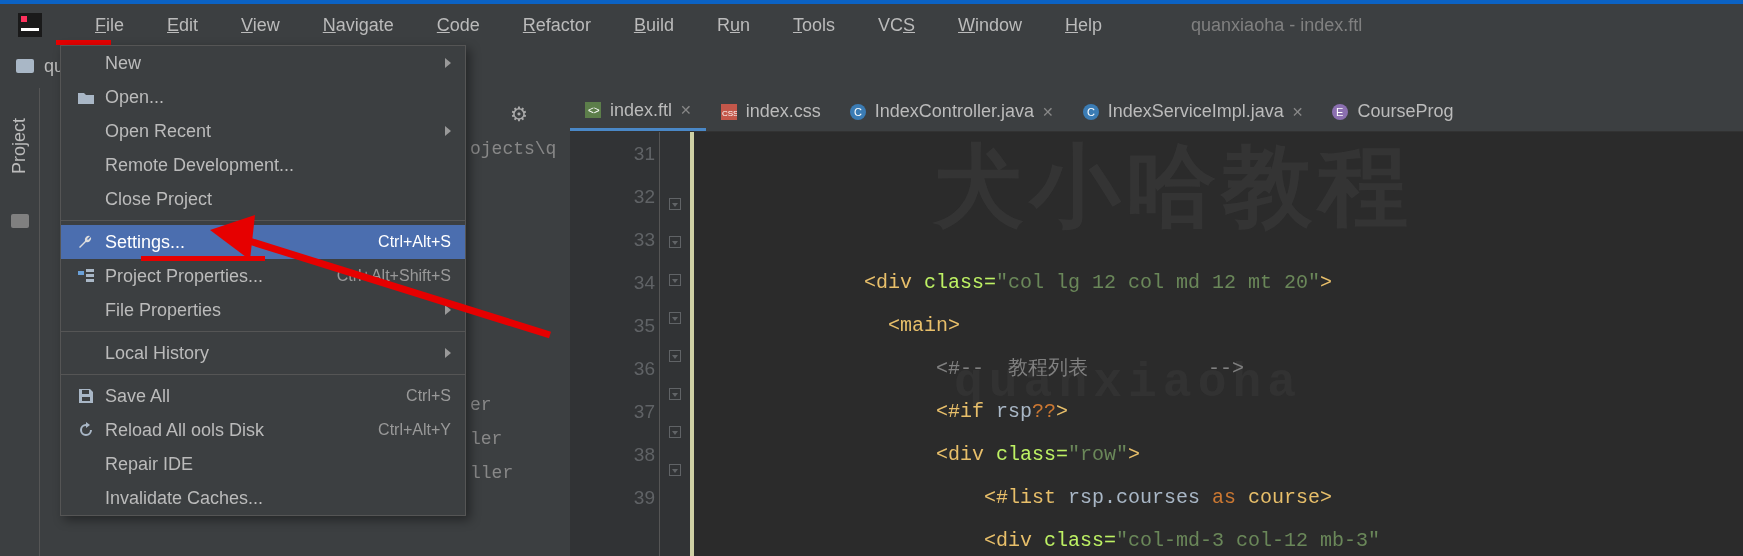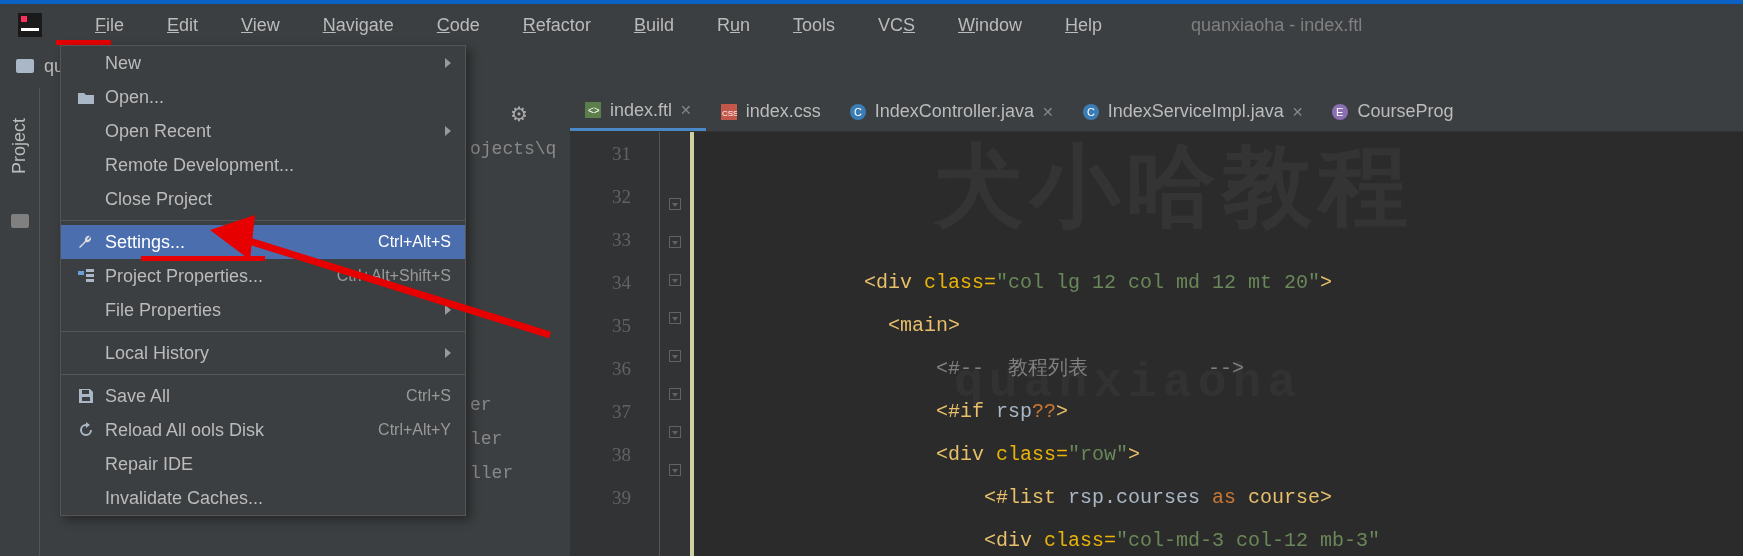--- a/index.html
+++ b/index.html
@@ -154,22 +154,22 @@
     left: 570px; top: 132px;
     right: 0; bottom: 0;
     background: #2b2b2b;
     display: flex;
   }
   .gutter {
     width: 90px;
     background: #313335;
     color: #606366;
     text-align: right;
-    padding-right: 28px;
-    font-family: Liberation Serif, serif;
+    padding-right: 4px;
+    font-family: Liberation Sans, sans-serif;
     font-size: 19px;
     line-height: 43px;
     border-right: 1px solid #555;
   }
   .fold-strip {
     width: 30px;
     background: #313335;
     display: flex; flex-direction: column;
     align-items: center;
     padding-top: 14px;
@@ -193,21 +193,21 @@
     padding-left: 170px;
     font-family: "Consolas","Courier New",monospace;
     font-size: 20px;
     line-height: 43px;
     white-space: pre;
     color: #a9b7c6;
     flex:1;
     position: relative;
   }
   .t-tag { color: #e8bf6a; }
-  .t-attr { color: #eab308; }
+  .t-attr { color: #bef264; }
   .t-str { color: #6a8759; }
   .t-com { color: #808080; }
   .t-kw { color: #cc7832; }
   .t-qq { color: #cc7832; }
   .watermark {
     position: absolute;
     left: 240px; top: 40px;
     font-size: 90px;
     color: rgba(120,120,120,0.12);
     letter-spacing: 6px;

